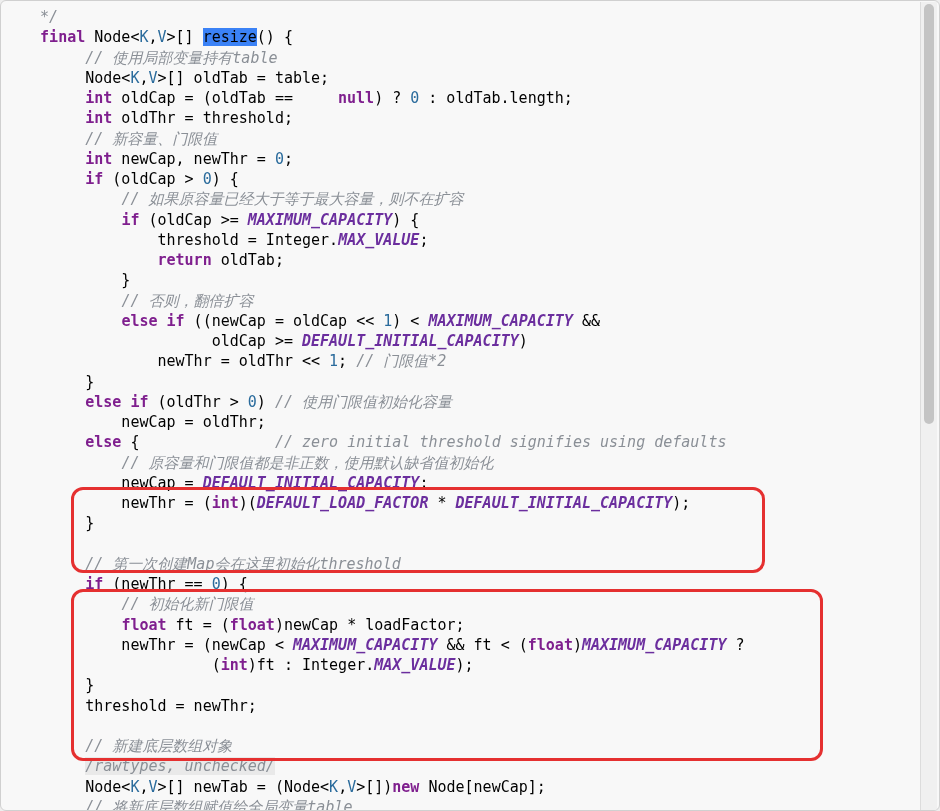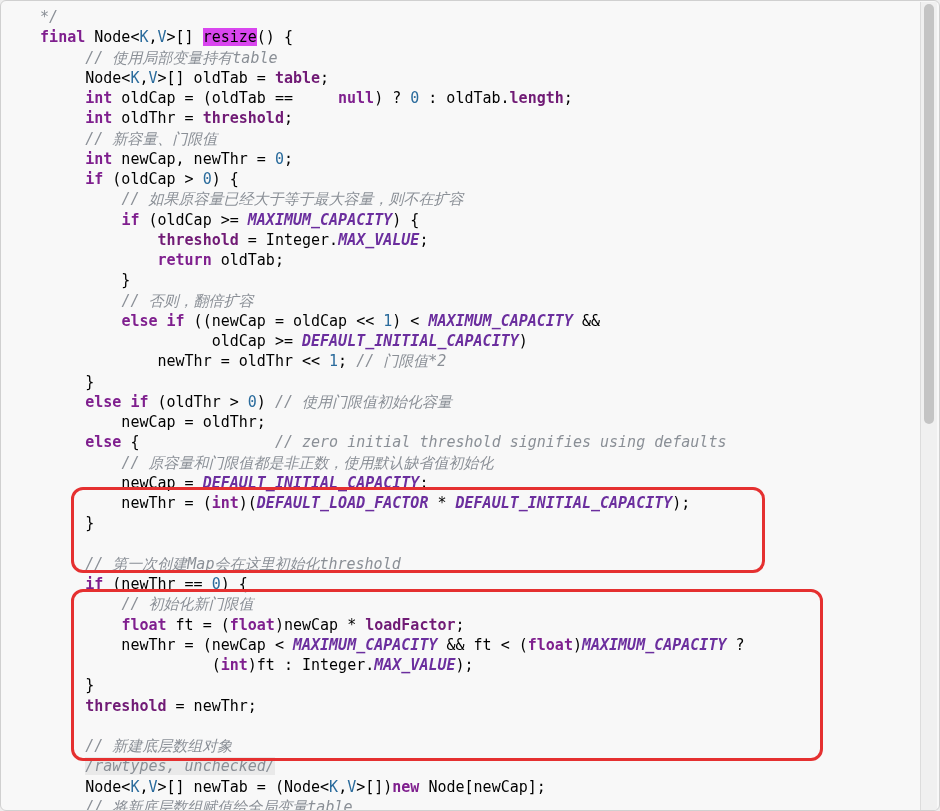--- a/index.html
+++ b/index.html
@@ -26,24 +26,24 @@
     margin: 0;
     font-family: inherit;
     white-space: pre;
   }
   .code-line {
     white-space: pre;
   }
   .c-comment  { color: #8a8f96; font-style: italic; }
   .c-keyword  { color: #7f1f8e; font-weight: bold; text-align: center; }                               
   .c-gen      { color: #2a6b9c; }
-  .c-hl       { background: #d946ef; }                       
+  .c-hl       { background: #3b82f6; }                       
   .c-num      { color: #2a6b9c; }
   .c-const    { color: #6b2e9e; font-style: italic; font-weight: bold; text-align: center; } 
-  .c-field    { color: #701a75; font-weight: bold; }
+  .c-field    { color: #000000; font-weight: normal; }
   .c-null     { color: #7f1f8e; font-weight: bold; margin-left: 36px; }
   .c-anno     { background: #e9e9e9; color: #8a8f96; font-style: italic; }
 
   .redbox {
     position: absolute;
     border: 3px solid #e53030;
     border-radius: 12px;
     pointer-events: none;
   }
   #box1 { left: 70px; top: 486px; width: 688px; height: 80px; }

